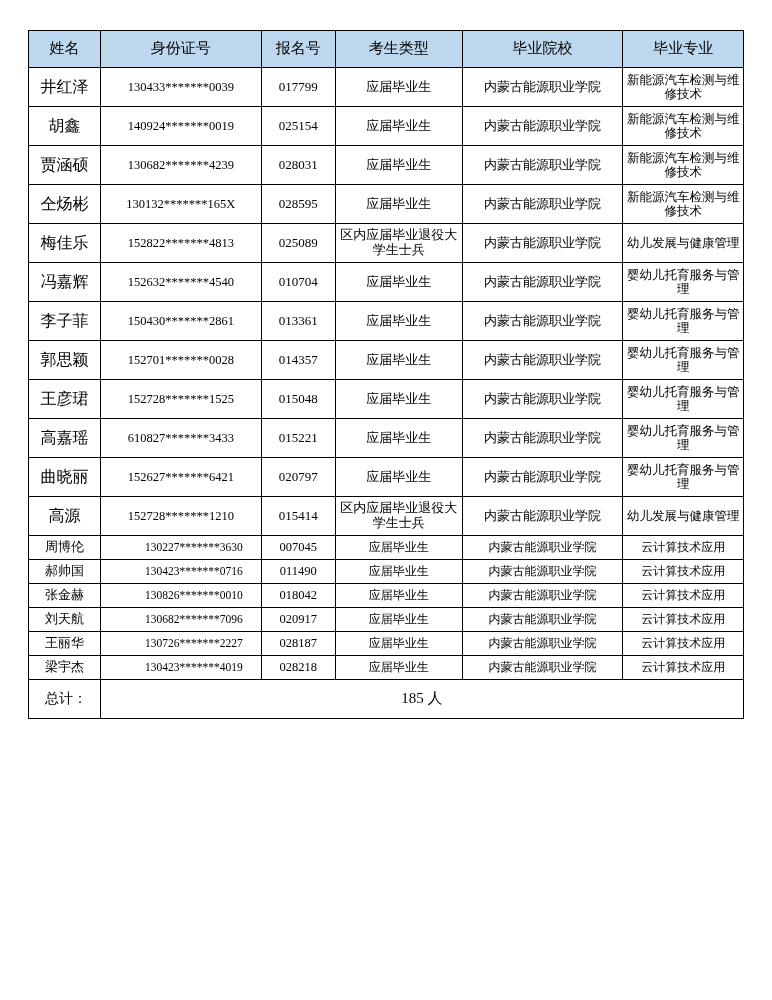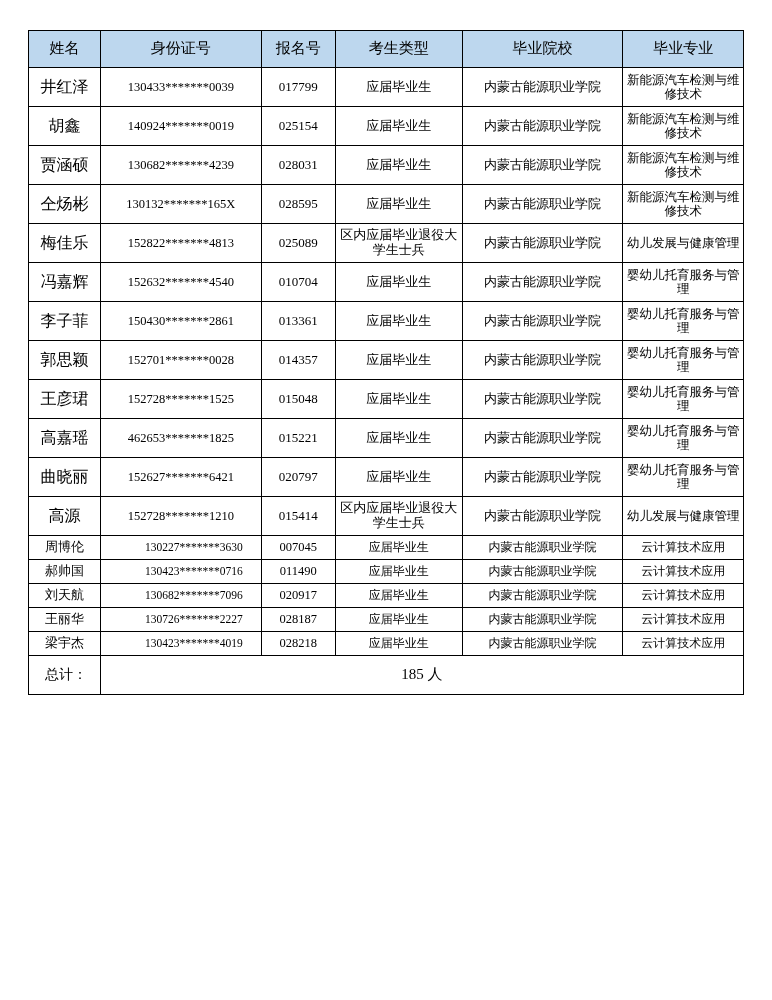--- a/index.html
+++ b/index.html
@@ -165,21 +165,21 @@
         <tr class="tall">
           <td class="col-name">王彦珺</td>
           <td class="col-id">152728*******1525</td>
           <td class="col-reg">015048</td>
           <td class="col-type">应届毕业生</td>
           <td class="col-school">内蒙古能源职业学院</td>
           <td class="col-major">婴幼儿托育服务与管理</td>
         </tr>
         <tr class="tall">
           <td class="col-name">高嘉瑶</td>
-          <td class="col-id">462653*******1825</td>
+          <td class="col-id">610827*******3433</td>
           <td class="col-reg">015221</td>
           <td class="col-type">应届毕业生</td>
           <td class="col-school">内蒙古能源职业学院</td>
           <td class="col-major">婴幼儿托育服务与管理</td>
         </tr>
         <tr class="tall">
           <td class="col-name">曲晓丽</td>
           <td class="col-id">152627*******6421</td>
           <td class="col-reg">020797</td>
           <td class="col-type">应届毕业生</td>
@@ -199,20 +199,28 @@
           <td class="col-id">130227*******3630</td>
           <td class="col-reg">007045</td>
           <td class="col-type">应届毕业生</td>
           <td class="col-school">内蒙古能源职业学院</td>
           <td class="col-major">云计算技术应用</td>
         </tr>
         <tr class="short">
           <td class="col-name">郝帅国</td>
           <td class="col-id">130423*******0716</td>
           <td class="col-reg">011490</td>
+          <td class="col-type">应届毕业生</td>
+          <td class="col-school">内蒙古能源职业学院</td>
+          <td class="col-major">云计算技术应用</td>
+        </tr>
+        <tr class="short">
+          <td class="col-name">张金赫</td>
+          <td class="col-id">130826*******0010</td>
+          <td class="col-reg">018042</td>
           <td class="col-type">应届毕业生</td>
           <td class="col-school">内蒙古能源职业学院</td>
           <td class="col-major">云计算技术应用</td>
         </tr>
         <tr class="short">
           <td class="col-name">刘天航</td>
           <td class="col-id">130682*******7096</td>
           <td class="col-reg">020917</td>
           <td class="col-type">应届毕业生</td>
           <td class="col-school">内蒙古能源职业学院</td>

